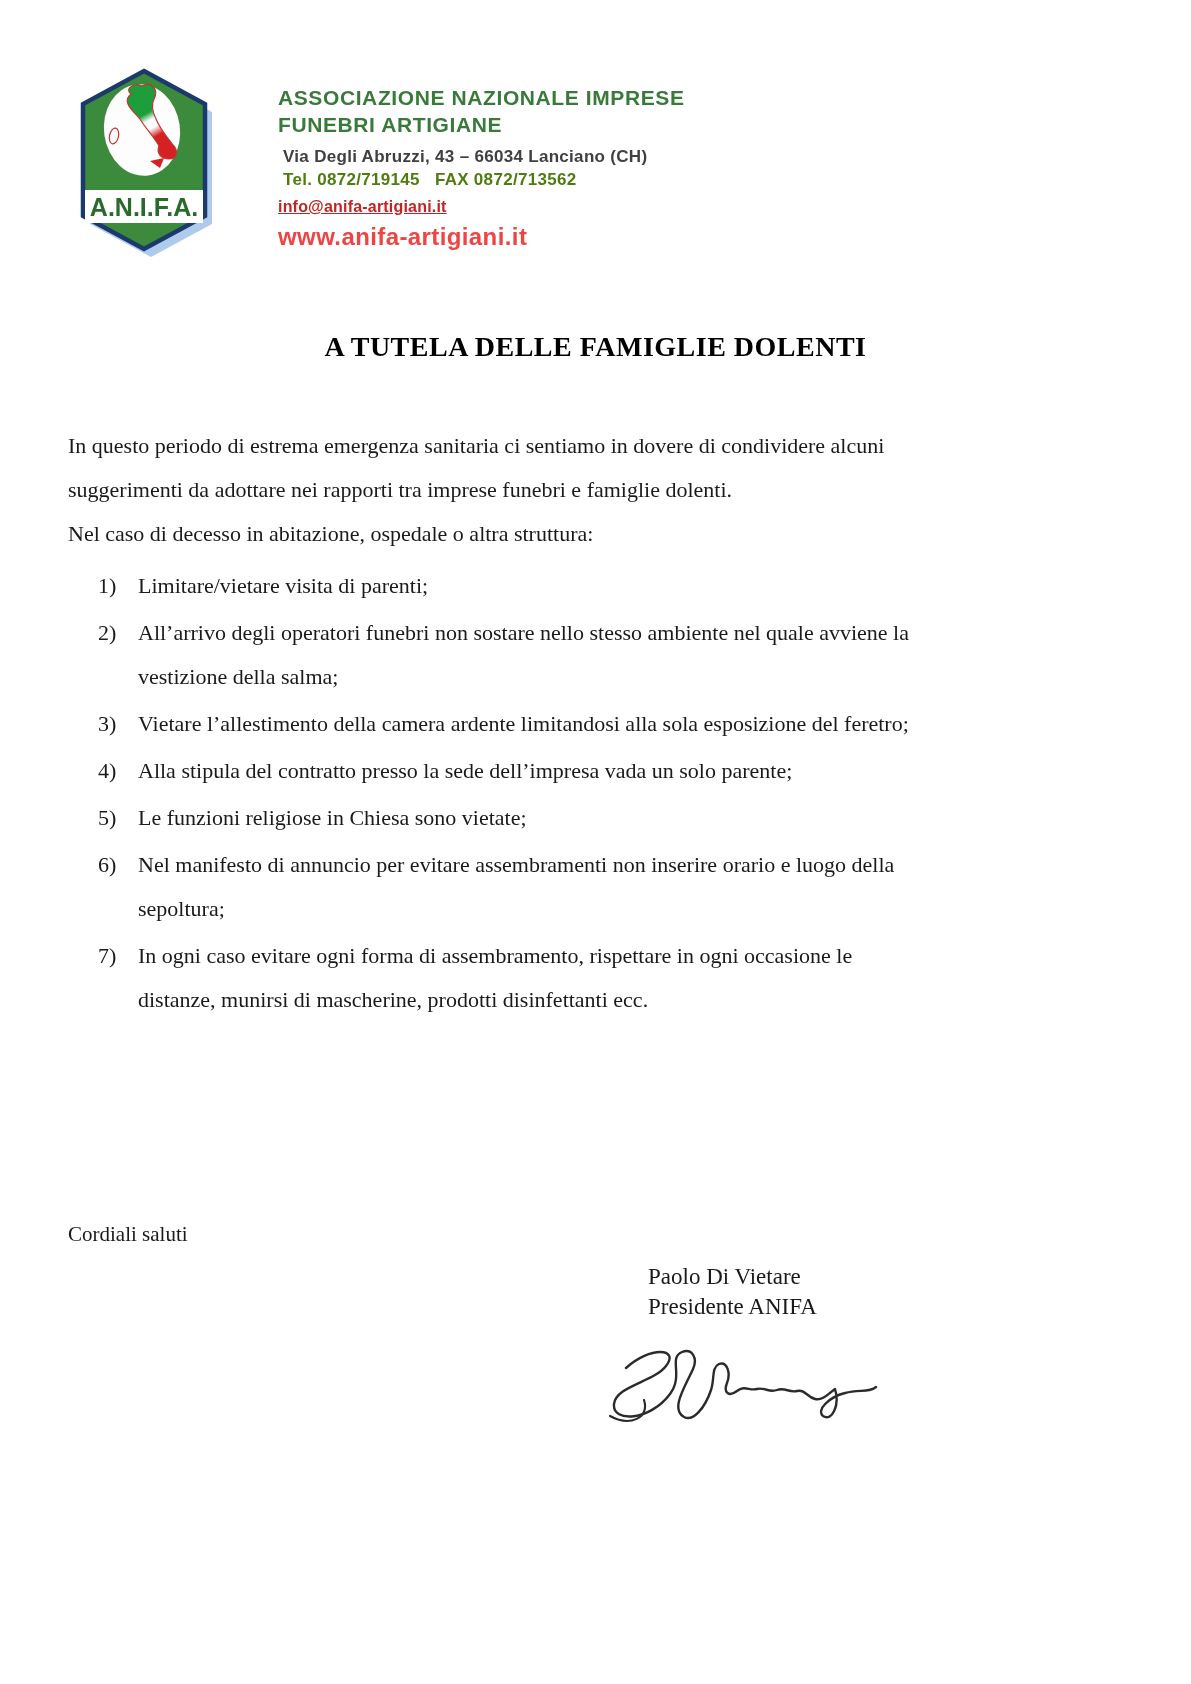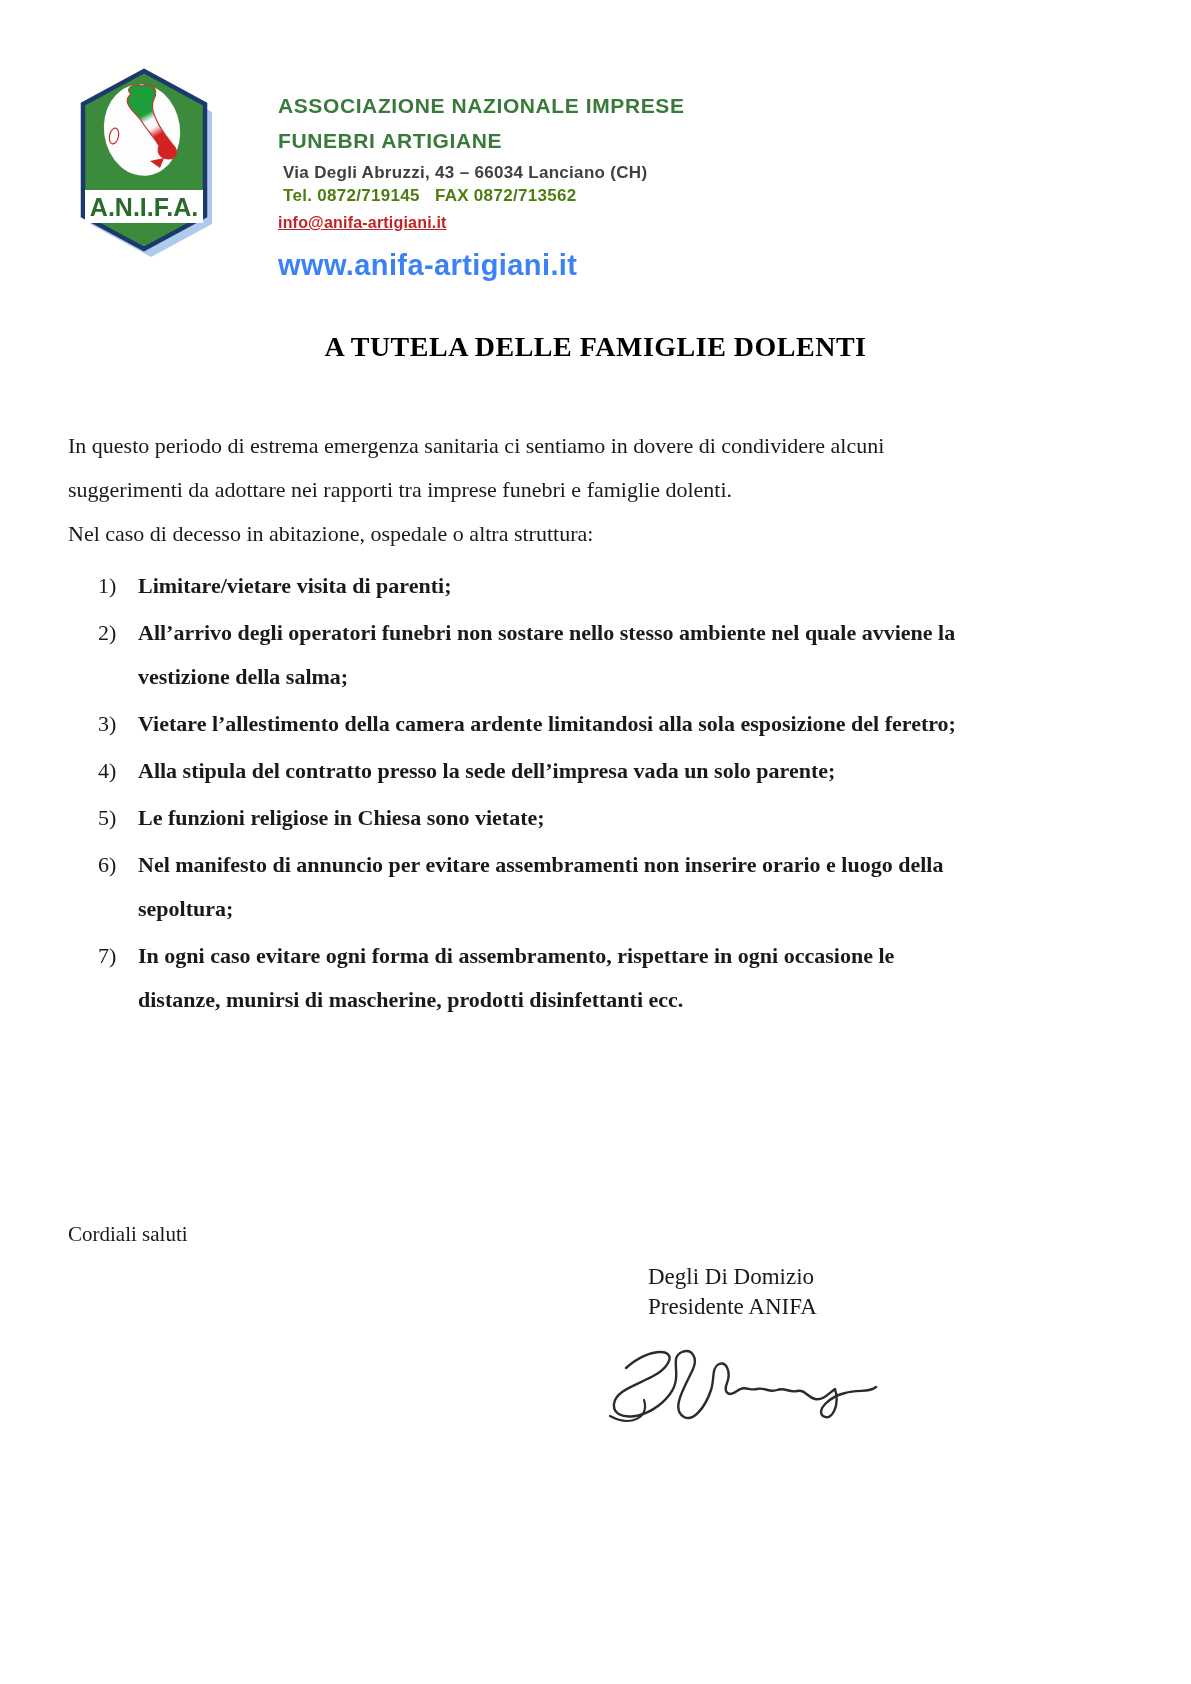--- a/index.html
+++ b/index.html
@@ -7,40 +7,40 @@
     position:relative; width:1191px; height:1684px; margin:0 auto;
     background:#ffffff; overflow:hidden;
     font-family:"Liberation Serif", serif; color:#1a1a1a;
   }
 
   
   .logo-wrap { position:absolute; left:68px; top:68px; width:156px; height:190px; }
 
   
   .header-text { position:absolute; left:278px; top:84px; font-family:"Liberation Sans", sans-serif; }
-  .org-line { color:#397a3a; font-weight:bold; font-size:21px; line-height:27px; letter-spacing:0.6px;margin-top:8px; }
+  .org-line { color:#397a3a; font-weight:bold; font-size:21px; line-height:27px; letter-spacing:0.6px; }
   .addr-line { color:#404040; font-weight:bold; font-size:17px; line-height:23px; margin-top:7px; padding-left:5px; letter-spacing:0.3px; }
   .tel-line  { color:#4d7c0f; font-weight:bold; font-size:17px; line-height:23px; padding-left:5px; letter-spacing:0.3px; white-space:pre; }
   .email-line { color:#c22323; font-weight:bold; font-size:16px; line-height:20px; margin-top:6px; text-decoration:underline; letter-spacing:0.2px; cursor:pointer; }
-  .www-line { color:#3b82f6; font-weight:bold; font-size:29px; line-height:28px; margin-top:18px; letter-spacing:0.4px; }
+  .www-line { color:#ef4444; font-weight:bold; font-size:24px; line-height:28px; margin-top:6px; letter-spacing:0.4px; }
 
   
   .doc-title {
     position:absolute; top:331px; left:0; width:100%;
     text-align:center; font-weight:bold; font-size:28px; letter-spacing:0.5px;
     color:#000;
   }
 
   
   .body-block { position:absolute; left:68px; top:424px; width:1010px; font-size:22px; line-height:44px; }
   .intro-par { margin:0; white-space:pre-line; }
   .list-block { margin-top:8px; }
   .li-row { display:flex; margin-top:3px; padding-left:30px; }
   .li-num { min-width:40px; flex:0 0 40px; }
-  .li-txt { flex:1; white-space:pre-line;font-weight:bold; }
+  .li-txt { flex:1; white-space:pre-line; }
 
   .closing { position:absolute; left:68px; top:1222px; font-size:21px; }
 
   .signer { position:absolute; left:648px; top:1262px; font-size:23px; line-height:30px; }
 
   .signature-wrap { position:absolute; left:592px; top:1328px; width:300px; height:110px; }
 </style>
 </head>
 <body>
 
@@ -123,21 +123,21 @@
         <span class="li-num">7)</span>
         <span class="li-txt">In ogni caso evitare ogni forma di assembramento, rispettare in ogni occasione le
 distanze, munirsi di mascherine, prodotti disinfettanti ecc.</span>
       </div>
     </div>
   </div>
 
   <div class="closing">Cordiali saluti</div>
 
   <div class="signer">
-    <div>Degli Di Domizio</div>
+    <div>Paolo Di Vietare</div>
     <div>Presidente ANIFA</div>
   </div>
 
   <div class="signature-wrap">
     <svg width="300" height="110" viewBox="0 0 300 110">
       <path d="M34,40 C58,18 88,20 74,38 C62,54 24,58 22,76 C20,95 58,93 78,66
                C92,47 76,30 90,24 C100,20 106,30 101,41 C93,59 78,81 92,89
                C101,94 113,80 119,62 C123,50 119,40 127,36 C135,33 139,45 135,55
                C131,65 137,69 145,63 C153,57 157,63 165,61 C173,59 177,65 185,62
                C193,59 197,65 205,63 C213,61 215,69 223,71 C231,73 237,65 243,61

